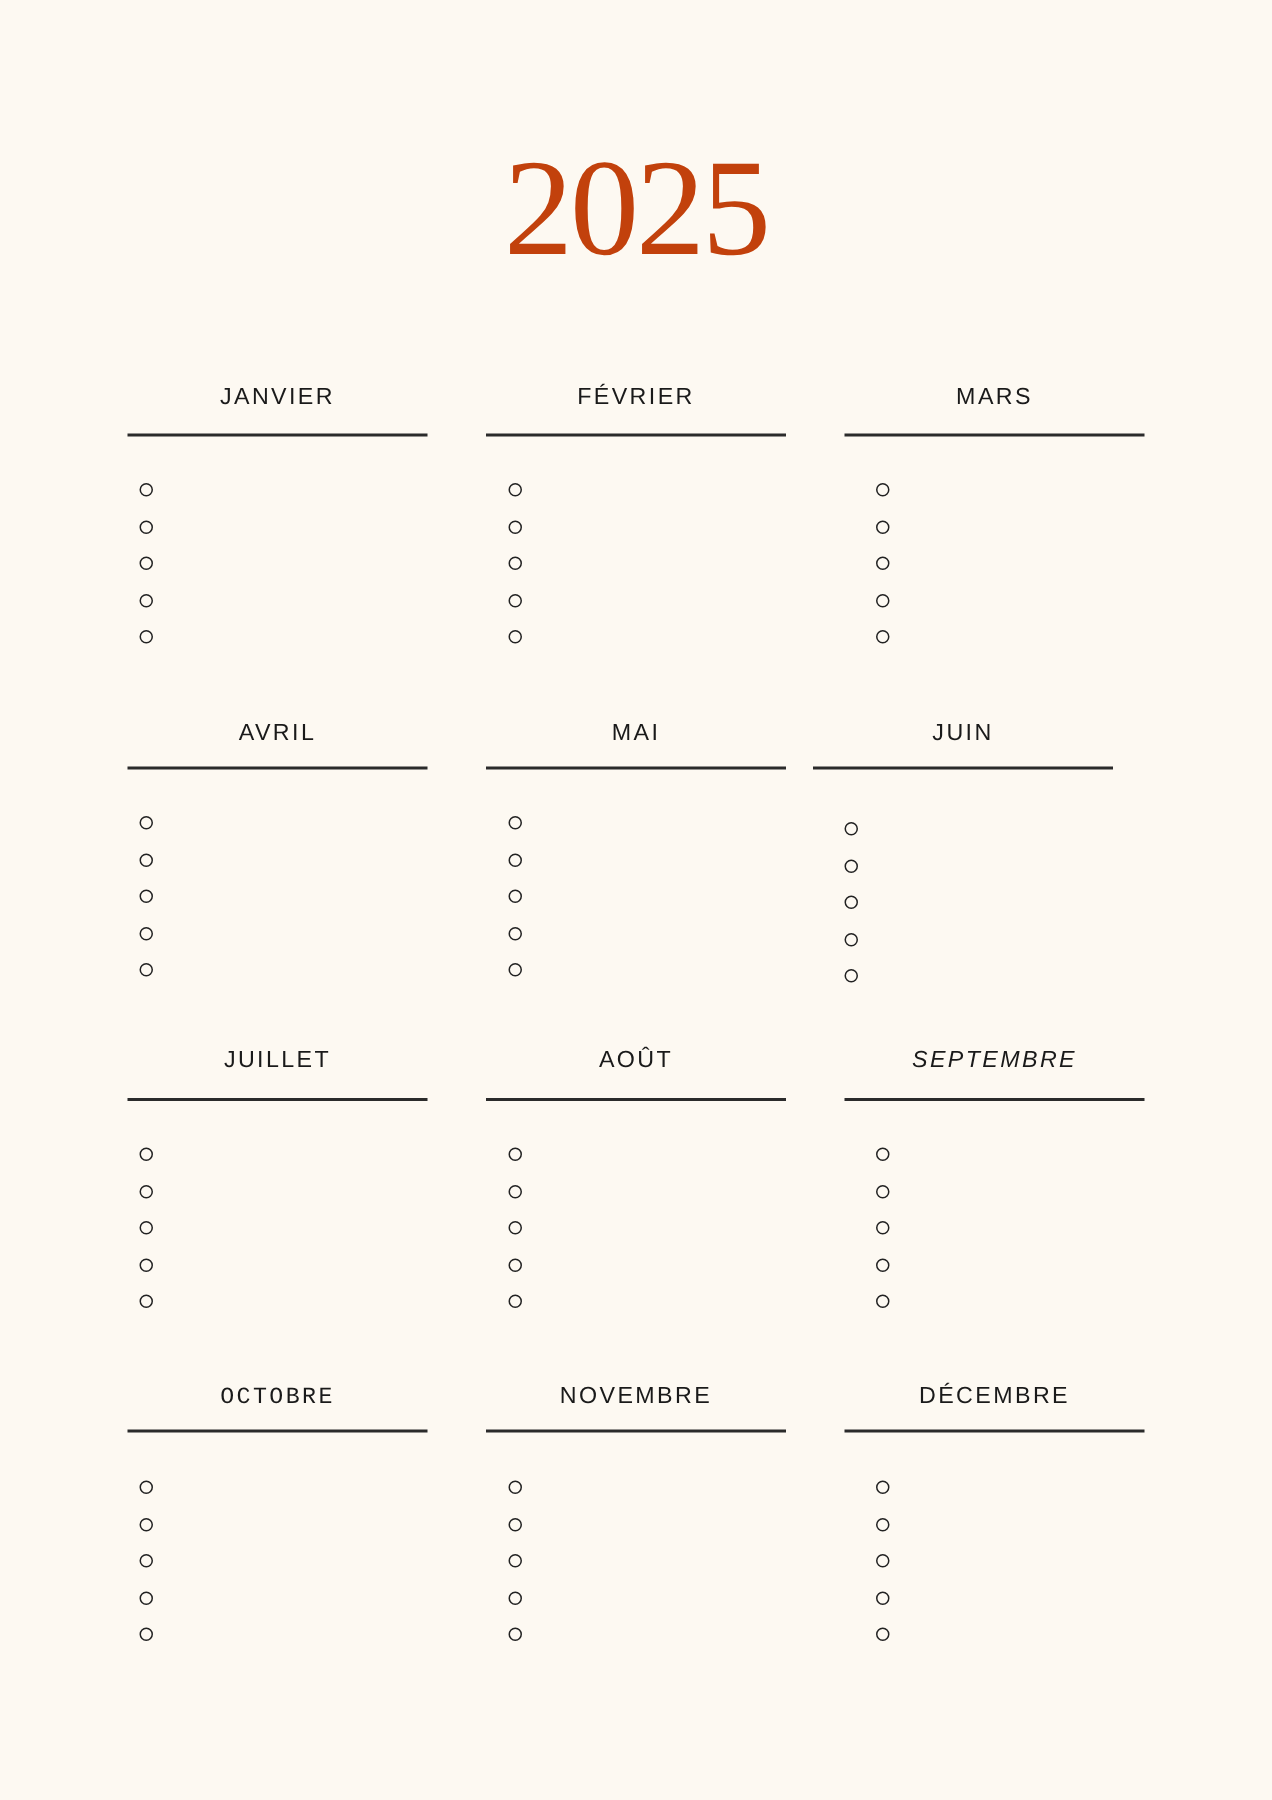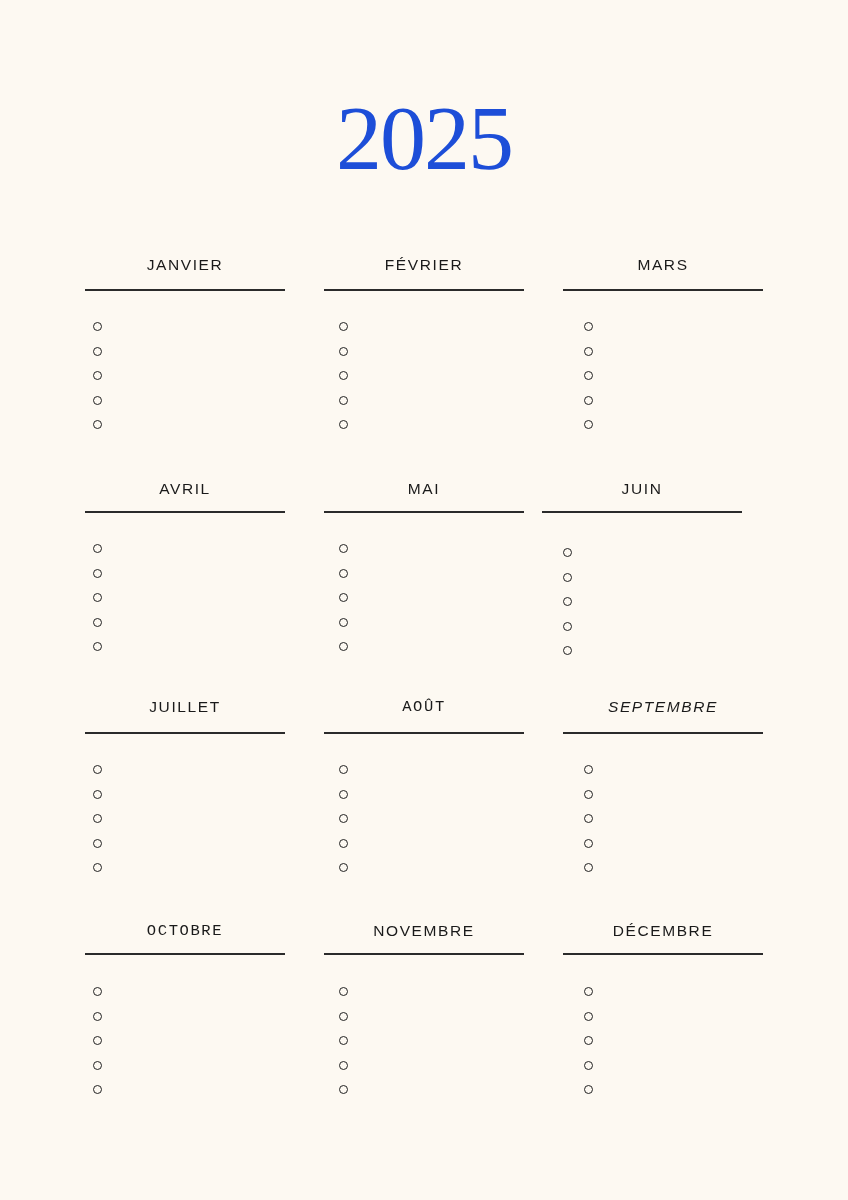--- a/index.html
+++ b/index.html
@@ -3,21 +3,21 @@
   <meta charset="utf-8">
   <style>
     html, body { margin:0; padding:0; }
     body {
       width:848px; height:1200px; background:#fdf9f2; position:relative; overflow:hidden;
       font-family:"Liberation Sans", sans-serif; color:#1a1a1a;
     }
     .year {
       position:absolute; left:0; width:848px; top:92px; text-align:center;
       font-family:"Liberation Serif", "DejaVu Serif", serif; font-size:92px; font-weight:normal;
-      letter-spacing:-2px; line-height:1; color:#1d4ed8;
+      letter-spacing:-2px; line-height:1; color:#c2410c;
     }
     .month { position:absolute; width:200px; }
     .month-title {
       text-align:center; font-size:15.5px; letter-spacing:1.6px; height:20px; line-height:20px;
       color:#1a1a1a;
     }
     .month-line { position:absolute; left:0; width:200px; height:1.5px; background:#2b2b2b; }
     .bullet {
       position:absolute; width:7px; height:7px; border:1.4px solid #222; border-radius:50%;
       box-sizing:border-box; width:9px; height:9px;
@@ -85,21 +85,21 @@
     </div>
     <div class="month" style="left: 85px; top: 697px;">
       <div class="month-title">JUILLET</div>
       <div class="month-line" style="top: 35px;"></div>
       <span class="bullet" style="left: 8px; top: 68px;"></span>
       <span class="bullet" style="left: 8px; top: 92.6px;"></span>
       <span class="bullet" style="left: 8px; top: 117.2px;"></span>
       <span class="bullet" style="left: 8px; top: 141.8px;"></span>
       <span class="bullet" style="left: 8px; top: 166.4px;"></span>
     </div>
-    <div class="month" style="left: 324px; top: 697px; font-family: Liberation Mono, monospace;">
+    <div class="month" style="left: 324px; top: 697px;">
       <div class="month-title">AOÛT</div>
       <div class="month-line" style="top: 35px;"></div>
       <span class="bullet" style="left: 15px; top: 68px;"></span>
       <span class="bullet" style="left: 15px; top: 92.6px;"></span>
       <span class="bullet" style="left: 15px; top: 117.2px;"></span>
       <span class="bullet" style="left: 15px; top: 141.8px;"></span>
       <span class="bullet" style="left: 15px; top: 166.4px;"></span>
     </div>
     <div class="month" style="left: 563px; top: 697px; font-style: italic;">
       <div class="month-title">SEPTEMBRE</div>

